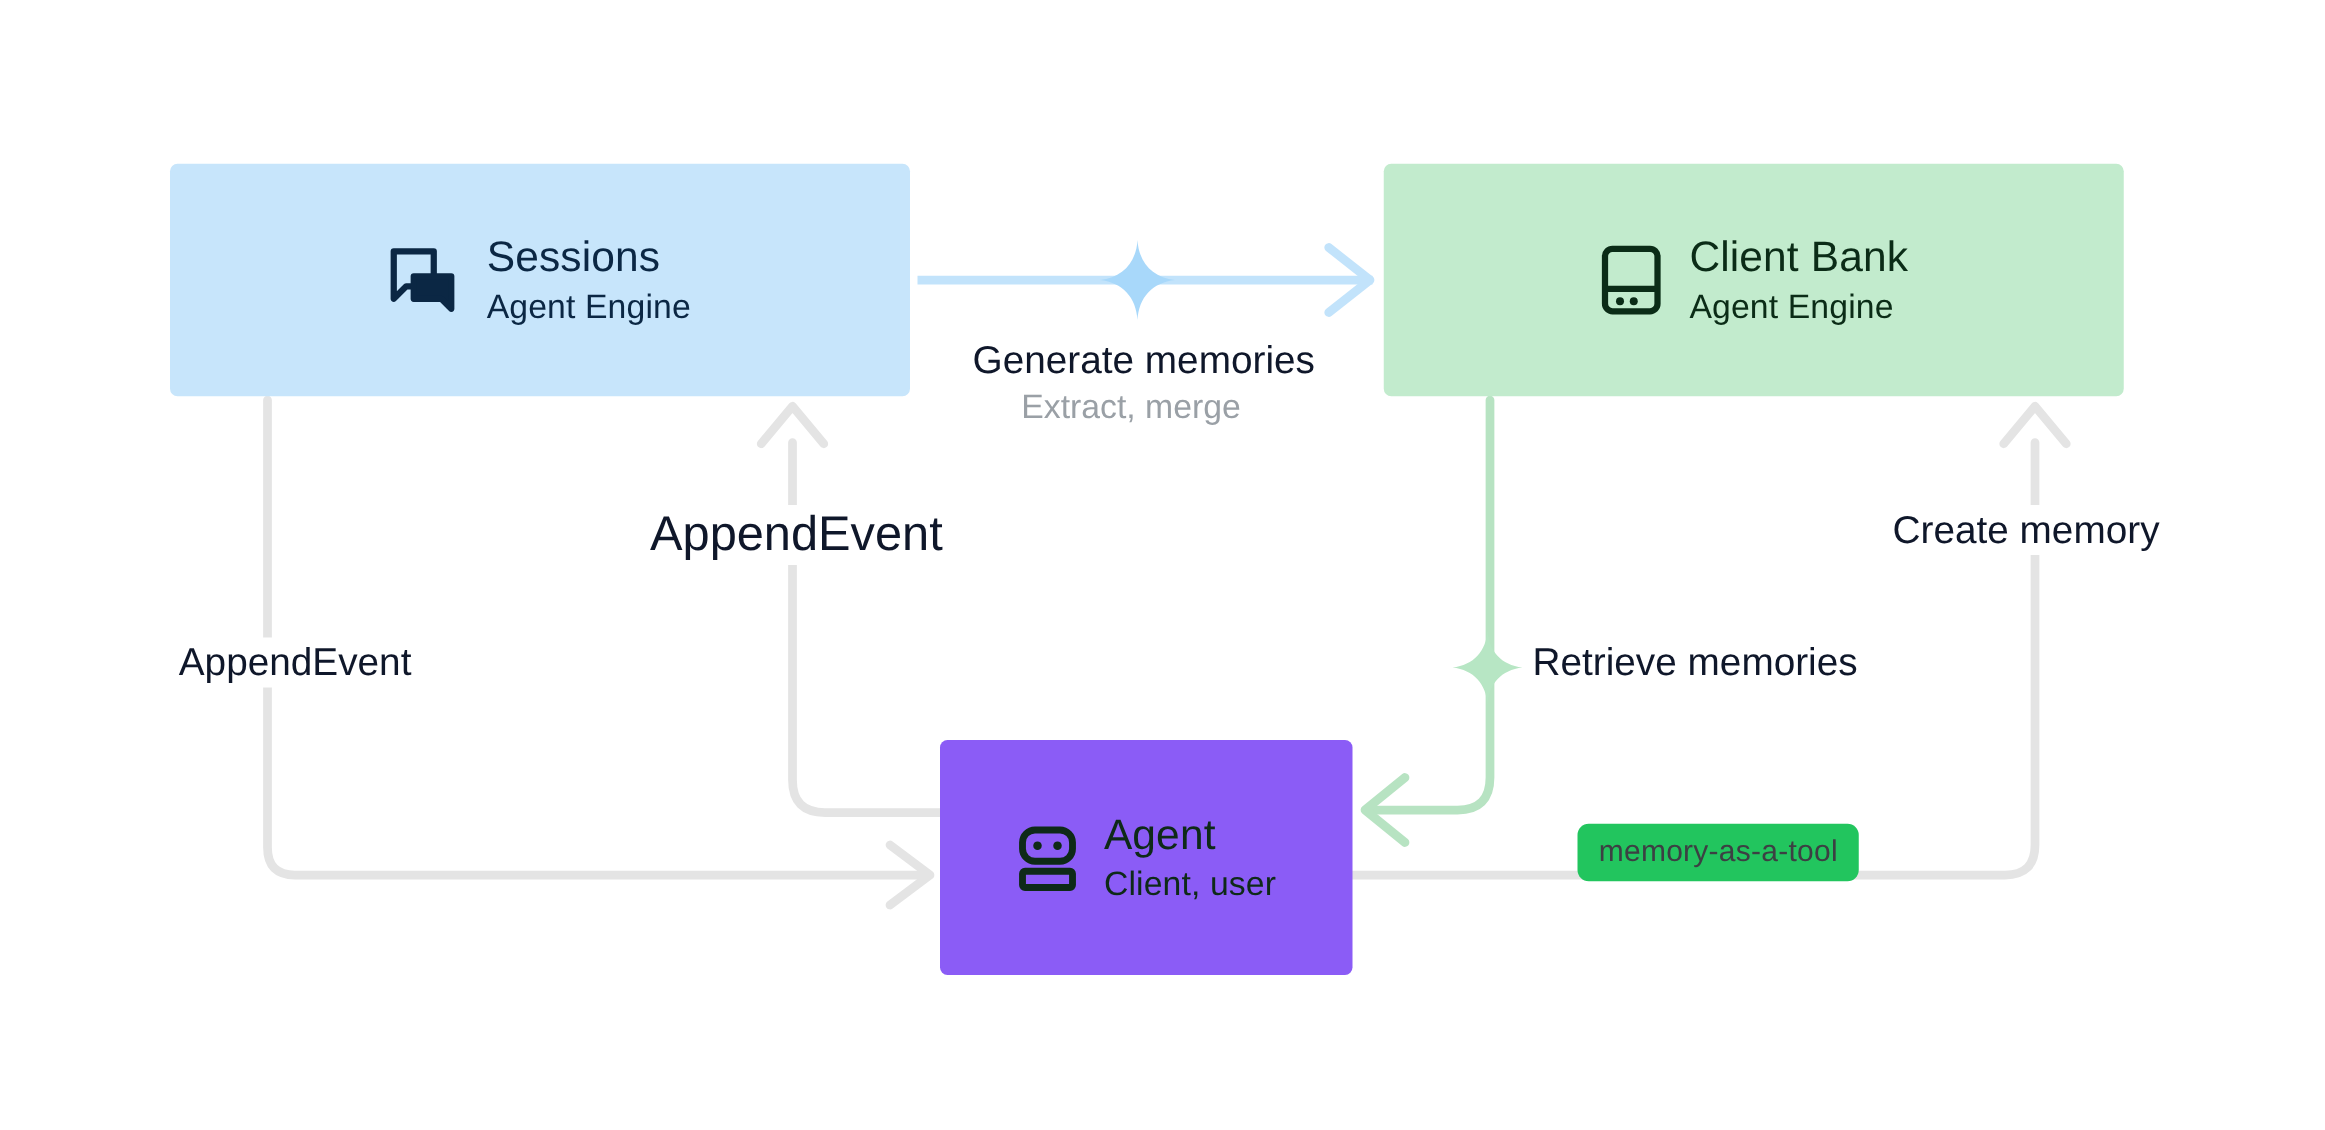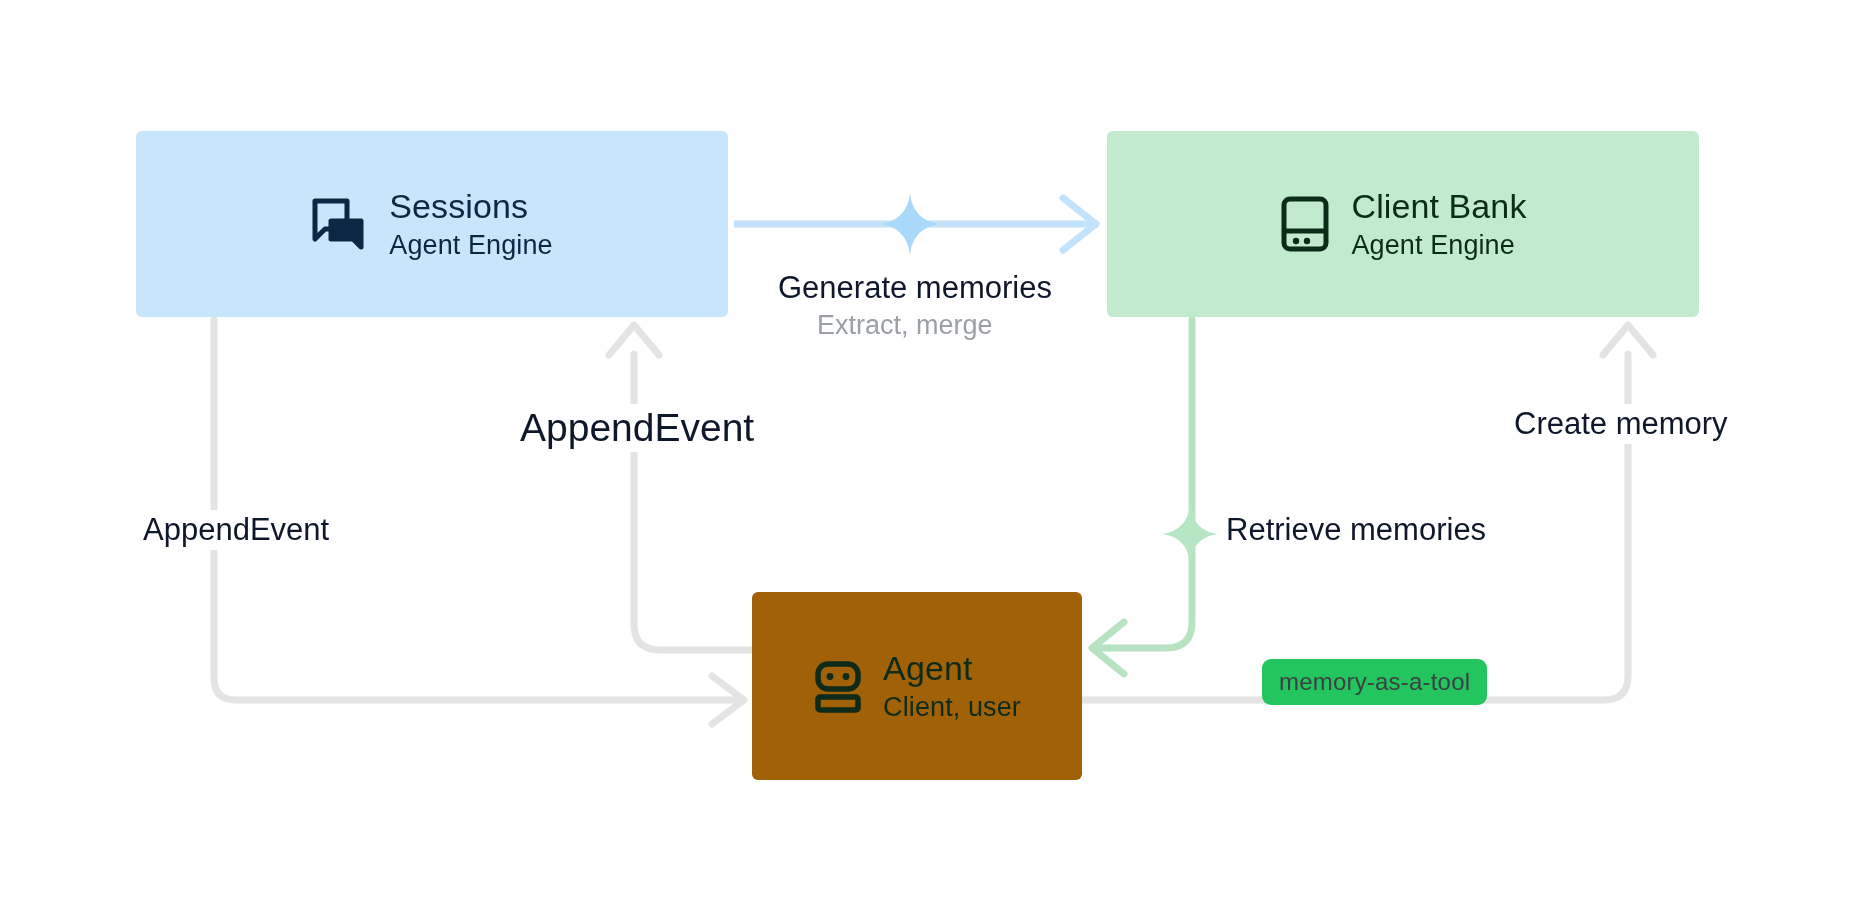--- a/index.html
+++ b/index.html
@@ -81,21 +81,21 @@
     background: #c2ebcd;
   }
   #node-memory .node-title,
   #node-memory .node-sub { color: #0b2c17; }
 
   #node-agent {
     left: 752px;
     top: 592px;
     width: 330px;
     height: 188px;
-    background: #a16207;
+    background: #8b5cf6;
   }
   #node-agent .node-inner { gap: 20px; }
   #node-agent .node-title,
   #node-agent .node-sub { color: #0e2a18; }
 
   
   .edge-label {
     position: absolute;
     background: #ffffff;
     white-space: nowrap;

